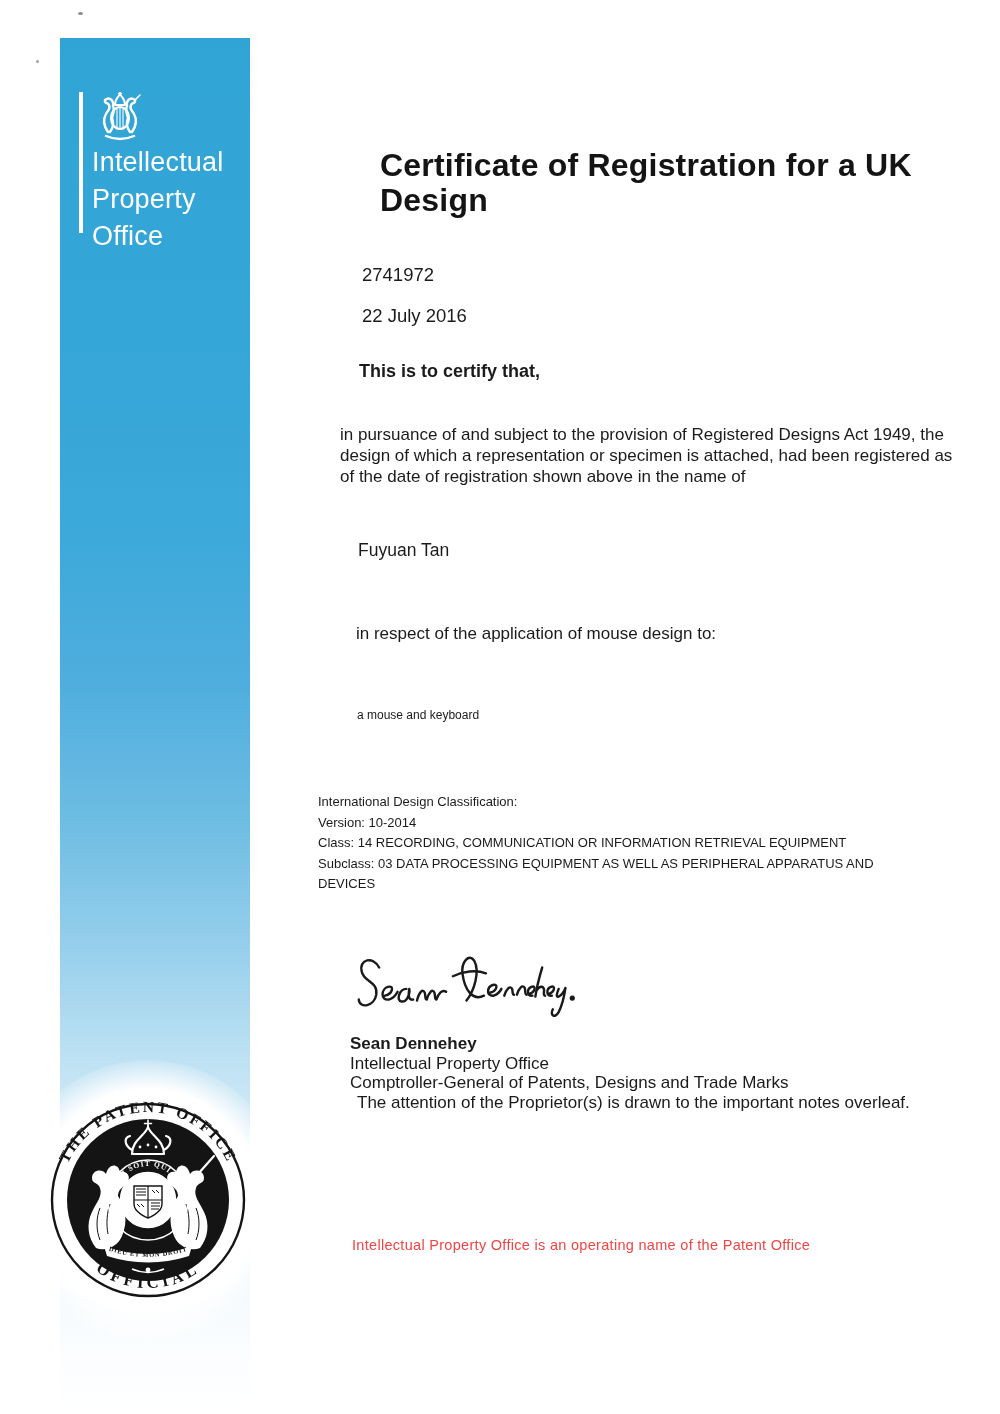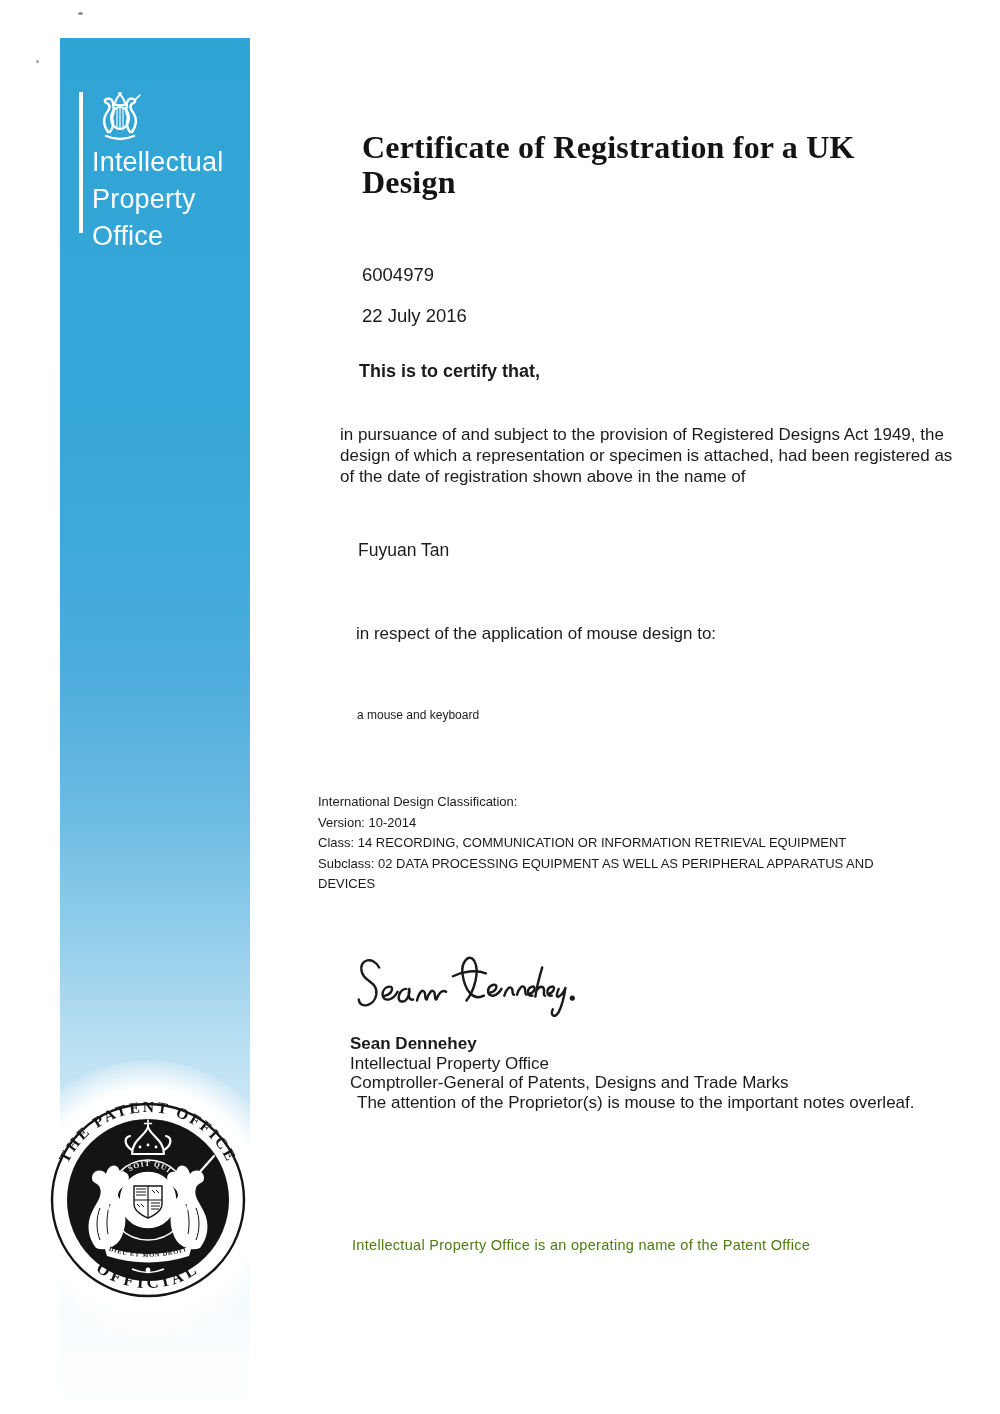--- a/index.html
+++ b/index.html
@@ -30,21 +30,21 @@
   .certify{left:359px;top:361px;font-size:18px;font-weight:bold;}
   .pursuance{left:340px;top:424px;width:618px;font-size:17px;line-height:21px;}
   .proprietor{left:358px;top:540px;font-size:17.5px;}
   .respect{left:356px;top:624px;font-size:17px;}
   .subject{left:357px;top:708px;font-size:12px;}
   .classification{left:318px;top:792px;width:612px;font-size:13px;line-height:20.5px;}
   .sig-block{left:350px;top:1034px;font-size:17px;line-height:19.5px;}
   .sig-name{font-weight:bold;}
   .sig-note{padding-left:7px;}
   .signature{position:absolute;left:352px;top:946px;}
-  .footer{left:352px;top:1237px;font-size:14.5px;color:#4d7c0f;letter-spacing:0.3px;}
+  .footer{left:352px;top:1237px;font-size:14.5px;color:#ef4444;letter-spacing:0.3px;}
   
   .seal-halo{position:absolute;left:8px;top:1060px;width:280px;height:280px;border-radius:50%;
     background:radial-gradient(circle,#ffffff 56%,rgba(255,255,255,0) 73%);}
   .seal{position:absolute;left:48px;top:1100px;}
   
   .speck1{position:absolute;left:78px;top:12px;width:5px;height:3px;background:#8d8d8d;border-radius:50%;}
   .speck2{position:absolute;left:36px;top:60px;width:3px;height:3px;background:#a3a3a3;border-radius:50%;}
 </style>
 </head>
 <body>
@@ -74,34 +74,34 @@
         <path d="M12,44 Q26,50 40,44" stroke-width="2.4"></path>
       </g>
     </svg>
     <div class="logo-text">
       <div>Intellectual</div>
       <div>Property</div>
       <div>Office</div>
     </div>
   </div>
 
-  <h1 class="abs title" style="margin:0;font-family:Liberation Serif, serif;">Certificate of Registration for a UK Design</h1>
-  <div class="abs regnum">6004979</div>
+  <h1 class="abs title" style="margin:18px;">Certificate of Registration for a UK Design</h1>
+  <div class="abs regnum">2741972</div>
   <div class="abs regdate">22 July 2016</div>
   <div class="abs certify">This is to certify that,</div>
   <div class="abs pursuance">in pursuance of and subject to the provision of Registered Designs Act 1949, the design of which a representation or specimen is attached, had been registered as of the date of registration shown above in the name of</div>
   <div class="abs proprietor">Fuyuan Tan</div>
   <div class="abs respect">in respect of the application of mouse design to:</div>
   <div class="abs subject">a mouse and keyboard</div>
 
   <div class="abs classification">
     <div>International Design Classification:</div>
     <div>Version: 10-2014</div>
     <div>Class: 14 RECORDING, COMMUNICATION OR INFORMATION RETRIEVAL EQUIPMENT</div>
-    <div>Subclass: 02 DATA PROCESSING EQUIPMENT AS WELL AS PERIPHERAL APPARATUS AND DEVICES</div>
+    <div>Subclass: 03 DATA PROCESSING EQUIPMENT AS WELL AS PERIPHERAL APPARATUS AND DEVICES</div>
   </div>
 
   <svg class="signature" width="228" height="78" viewBox="0 0 235 80">
     <title>Sean Dennehey.</title>
     <g fill="none" stroke="#1a1a1a" stroke-width="2.5" stroke-linecap="round" stroke-linejoin="round">
       <path d="M28,22 C22,10 7,13 10,26 C12,37 27,36 25,50 C23,62 8,65 7,55"></path>
       <path d="M34,51 C42,49 44,40 37,42 C30,44 29,56 38,55 C42,54 45,51 47,47"></path>
       <path d="M56,44 C49,44 45,56 51,57 C57,58 60,48 59,44 C58,50 58,56 63,55"></path>
       <path d="M67,56 C69,48 73,43 75,48 C76,51 75,55 77,55 C79,48 83,43 85,48 C86,51 85,55 87,55 C89,49 93,44 97,47"></path>
       <path d="M118,56 C126,46 132,26 126,15 C121,7 112,16 114,29 C116,44 124,57 136,51"></path>
@@ -114,21 +114,21 @@
       <path d="M203,49 C209,47 210,40 205,42 C200,44 200,52 206,51"></path>
       <path d="M213,44 C211,49 210,53 213,52 C216,51 219,46 220,43 C219,50 217,60 213,68 C209,75 204,71 207,65"></path>
       <path d="M227,55 a1.5,1.5 0 1 1 0.1,0" fill="#1a1a1a"></path>
     </g>
   </svg>
 
   <div class="abs sig-block">
     <div class="sig-name">Sean Dennehey</div>
     <div>Intellectual Property Office</div>
     <div>Comptroller-General of Patents, Designs and Trade Marks</div>
-    <div class="sig-note">The attention of the Proprietor(s) is mouse to the important notes overleaf.</div>
+    <div class="sig-note">The attention of the Proprietor(s) is drawn to the important notes overleaf.</div>
   </div>
 
   <div class="seal-halo"></div>
   <svg class="seal" width="200" height="200" viewBox="0 0 200 200">
     <defs>
       <path id="arcTop" d="M16.3,127.2 A88,88 0 1 1 183.7,127.2"></path>
       <path id="arcBot" d="M23.8,144 A88,88 0 0 0 176.2,144"></path>
       <path id="arcGarter" d="M66,100 A34,34 0 1 1 134,100"></path>
       <path id="arcMotto" d="M62,151 Q100,163 138,151"></path>
     </defs>

